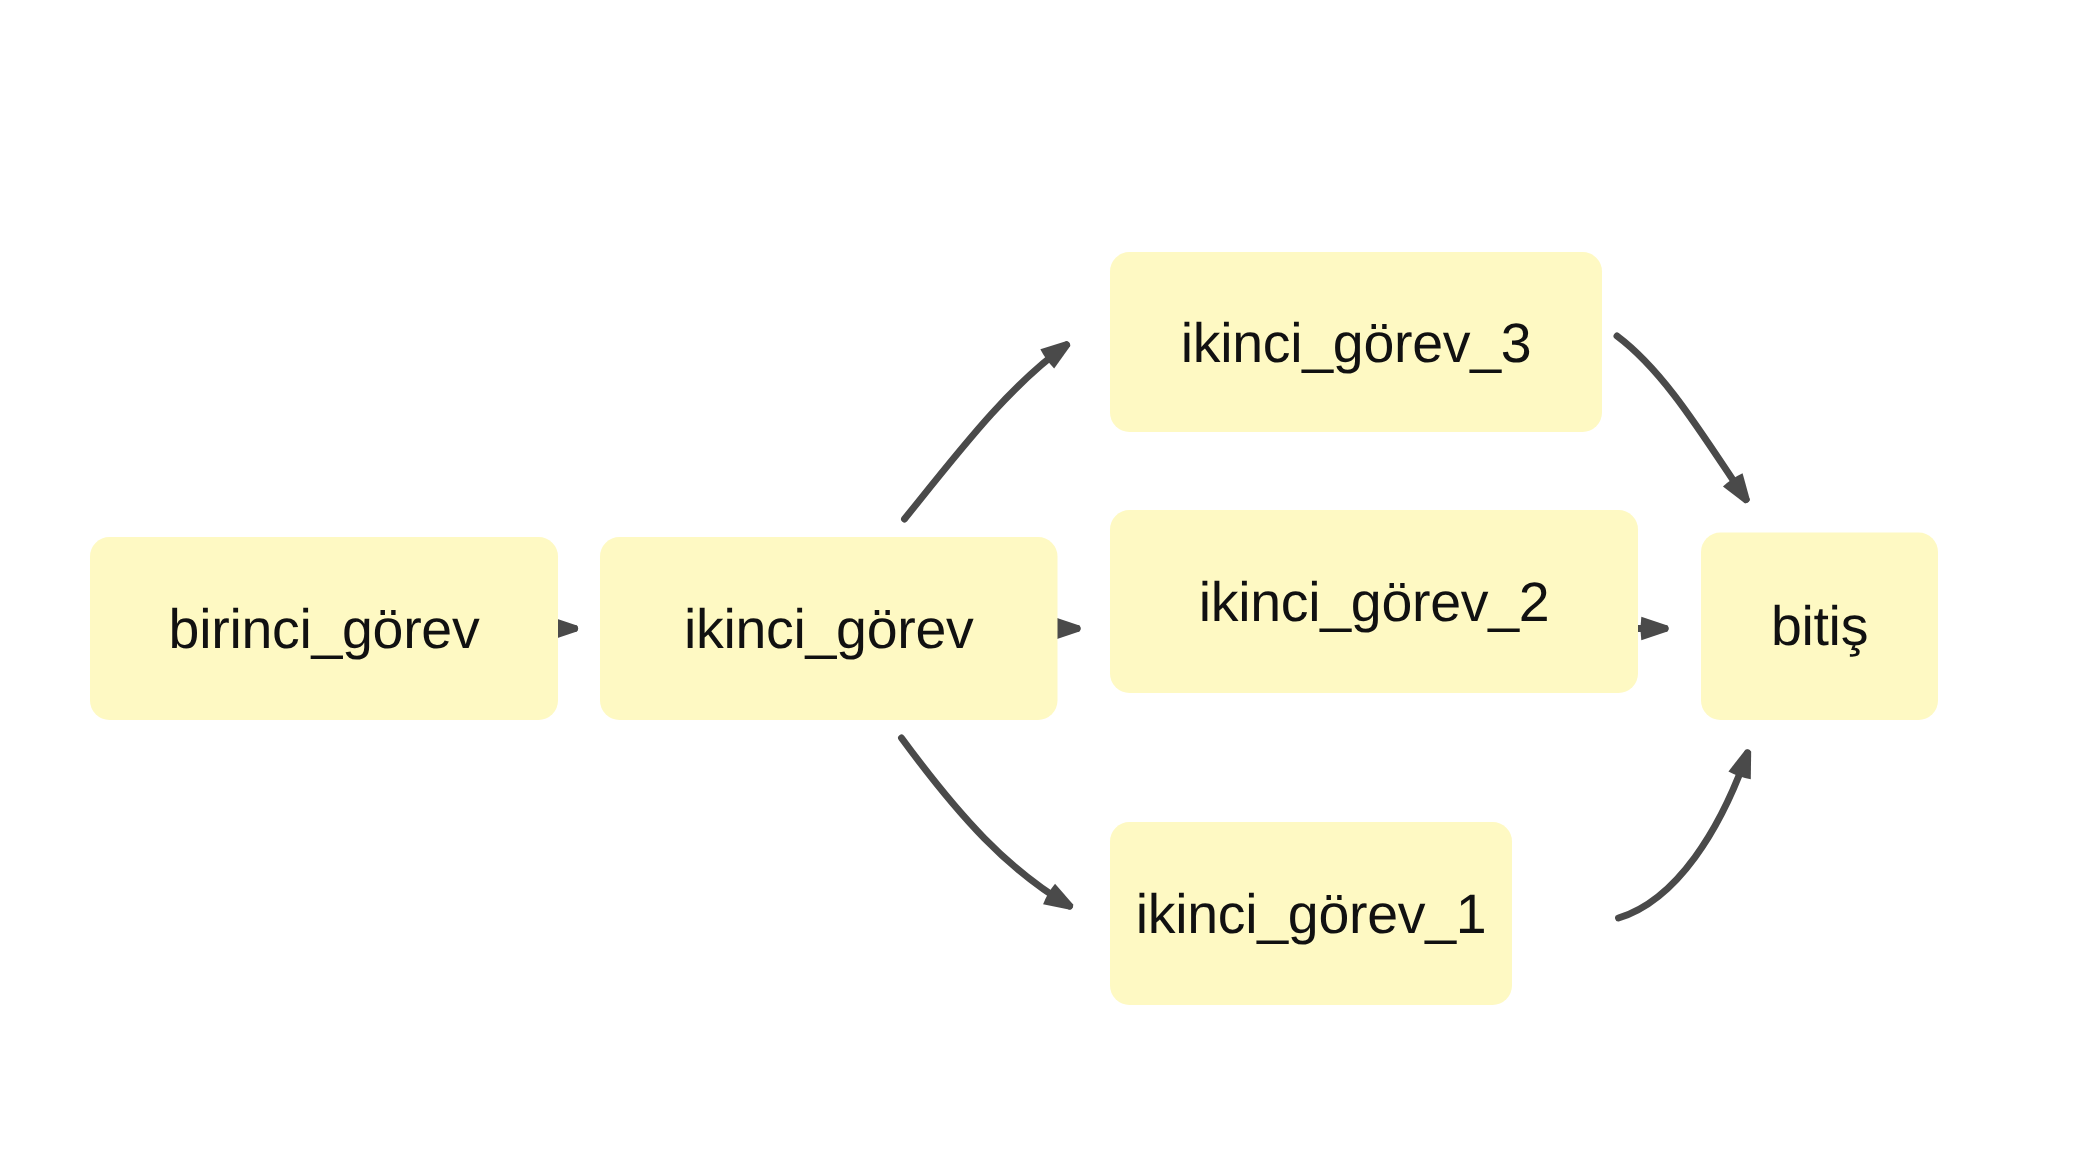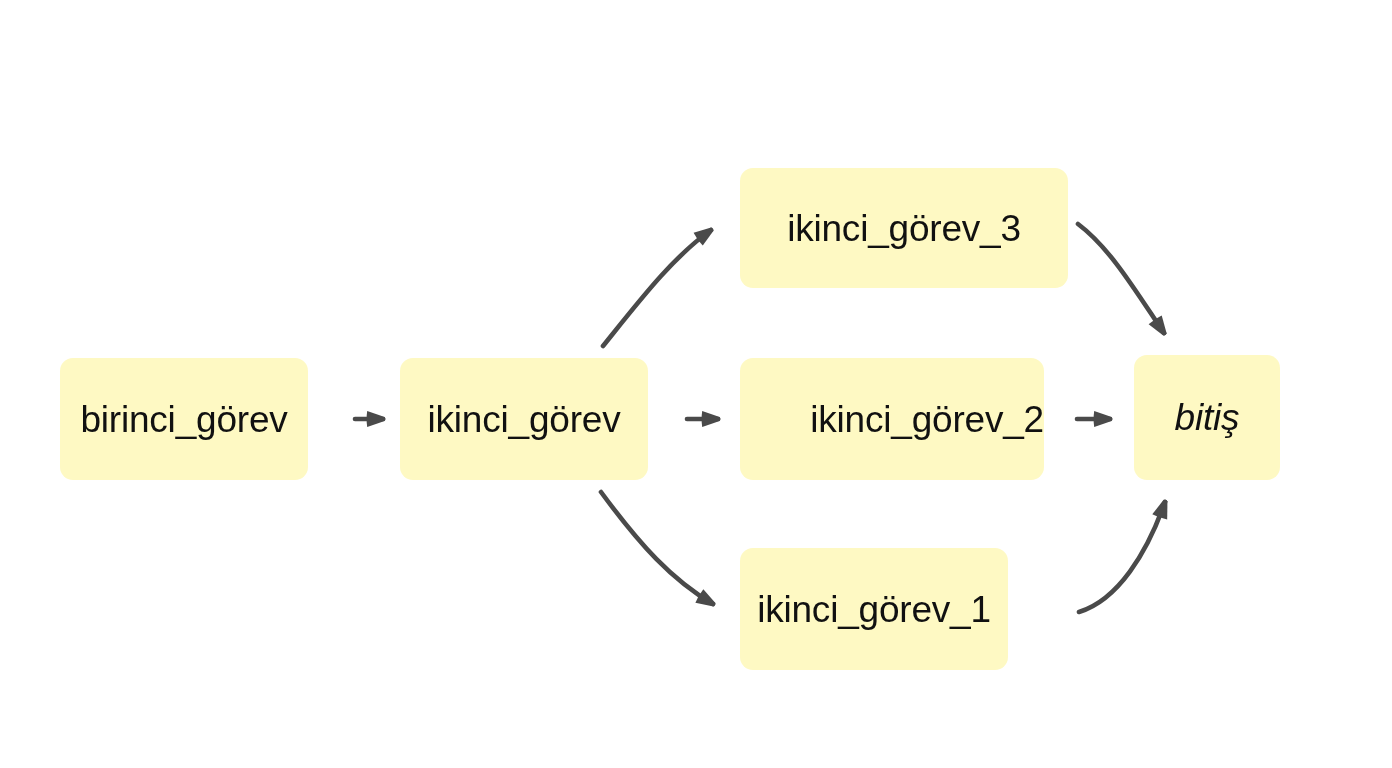--- a/index.html
+++ b/index.html
@@ -39,26 +39,26 @@
   .node-label {
     font-family: "Liberation Sans", sans-serif;
     font-size: 37px;
     font-weight: 400;
     color: #111111;
     letter-spacing: -0.2px;
     line-height: 1;
     white-space: nowrap;
   }
   
-  #node-birinci_gorev   { left: 60px;   top: 358px; width: 248px; height: 122px; }
-  #node-ikinci_gorev    { left: 400px;  top: 358px; width: 248px; height: 122px; }
+  #node-birinci_gorev   { left: 60px;   top: 358px; width: 312px; height: 122px; }
+  #node-ikinci_gorev    { left: 400px;  top: 358px; width: 305px; height: 122px; }
   #node-ikinci_gorev_3  { left: 740px;  top: 168px; width: 328px; height: 120px; }
-  #node-ikinci_gorev_2  { left: 740px;  top: 358px; width: 304px; height: 122px; justify-content: flex-end; }
+  #node-ikinci_gorev_2  { left: 740px;  top: 340px; width: 352px; height: 122px; }
   #node-ikinci_gorev_1  { left: 740px;  top: 548px; width: 268px; height: 122px; }
-  #node-bitis           { left: 1134px; top: 355px; width: 146px; height: 125px; font-style: italic; }
+  #node-bitis           { left: 1134px; top: 355px; width: 158px; height: 125px; }
 </style>
 </head>
 <body>
 
 <div id="canvas">
 
   <svg id="edge-layer" viewBox="0 0 1392 768" width="1392" height="768" xmlns="http://www.w3.org/2000/svg">
     <defs>
       <marker id="arrowBlunt" viewBox="0 0 10 10" refX="8.4" refY="5" markerWidth="4.4" markerHeight="4.4" orient="auto-start-reverse">
         <path d="M 0.6 1.1 L 9.2 4.0 Q 10 5 9.2 6.0 L 0.6 8.9 Q 0 5 0.6 1.1 Z" fill="#4a4a4a"></path>

